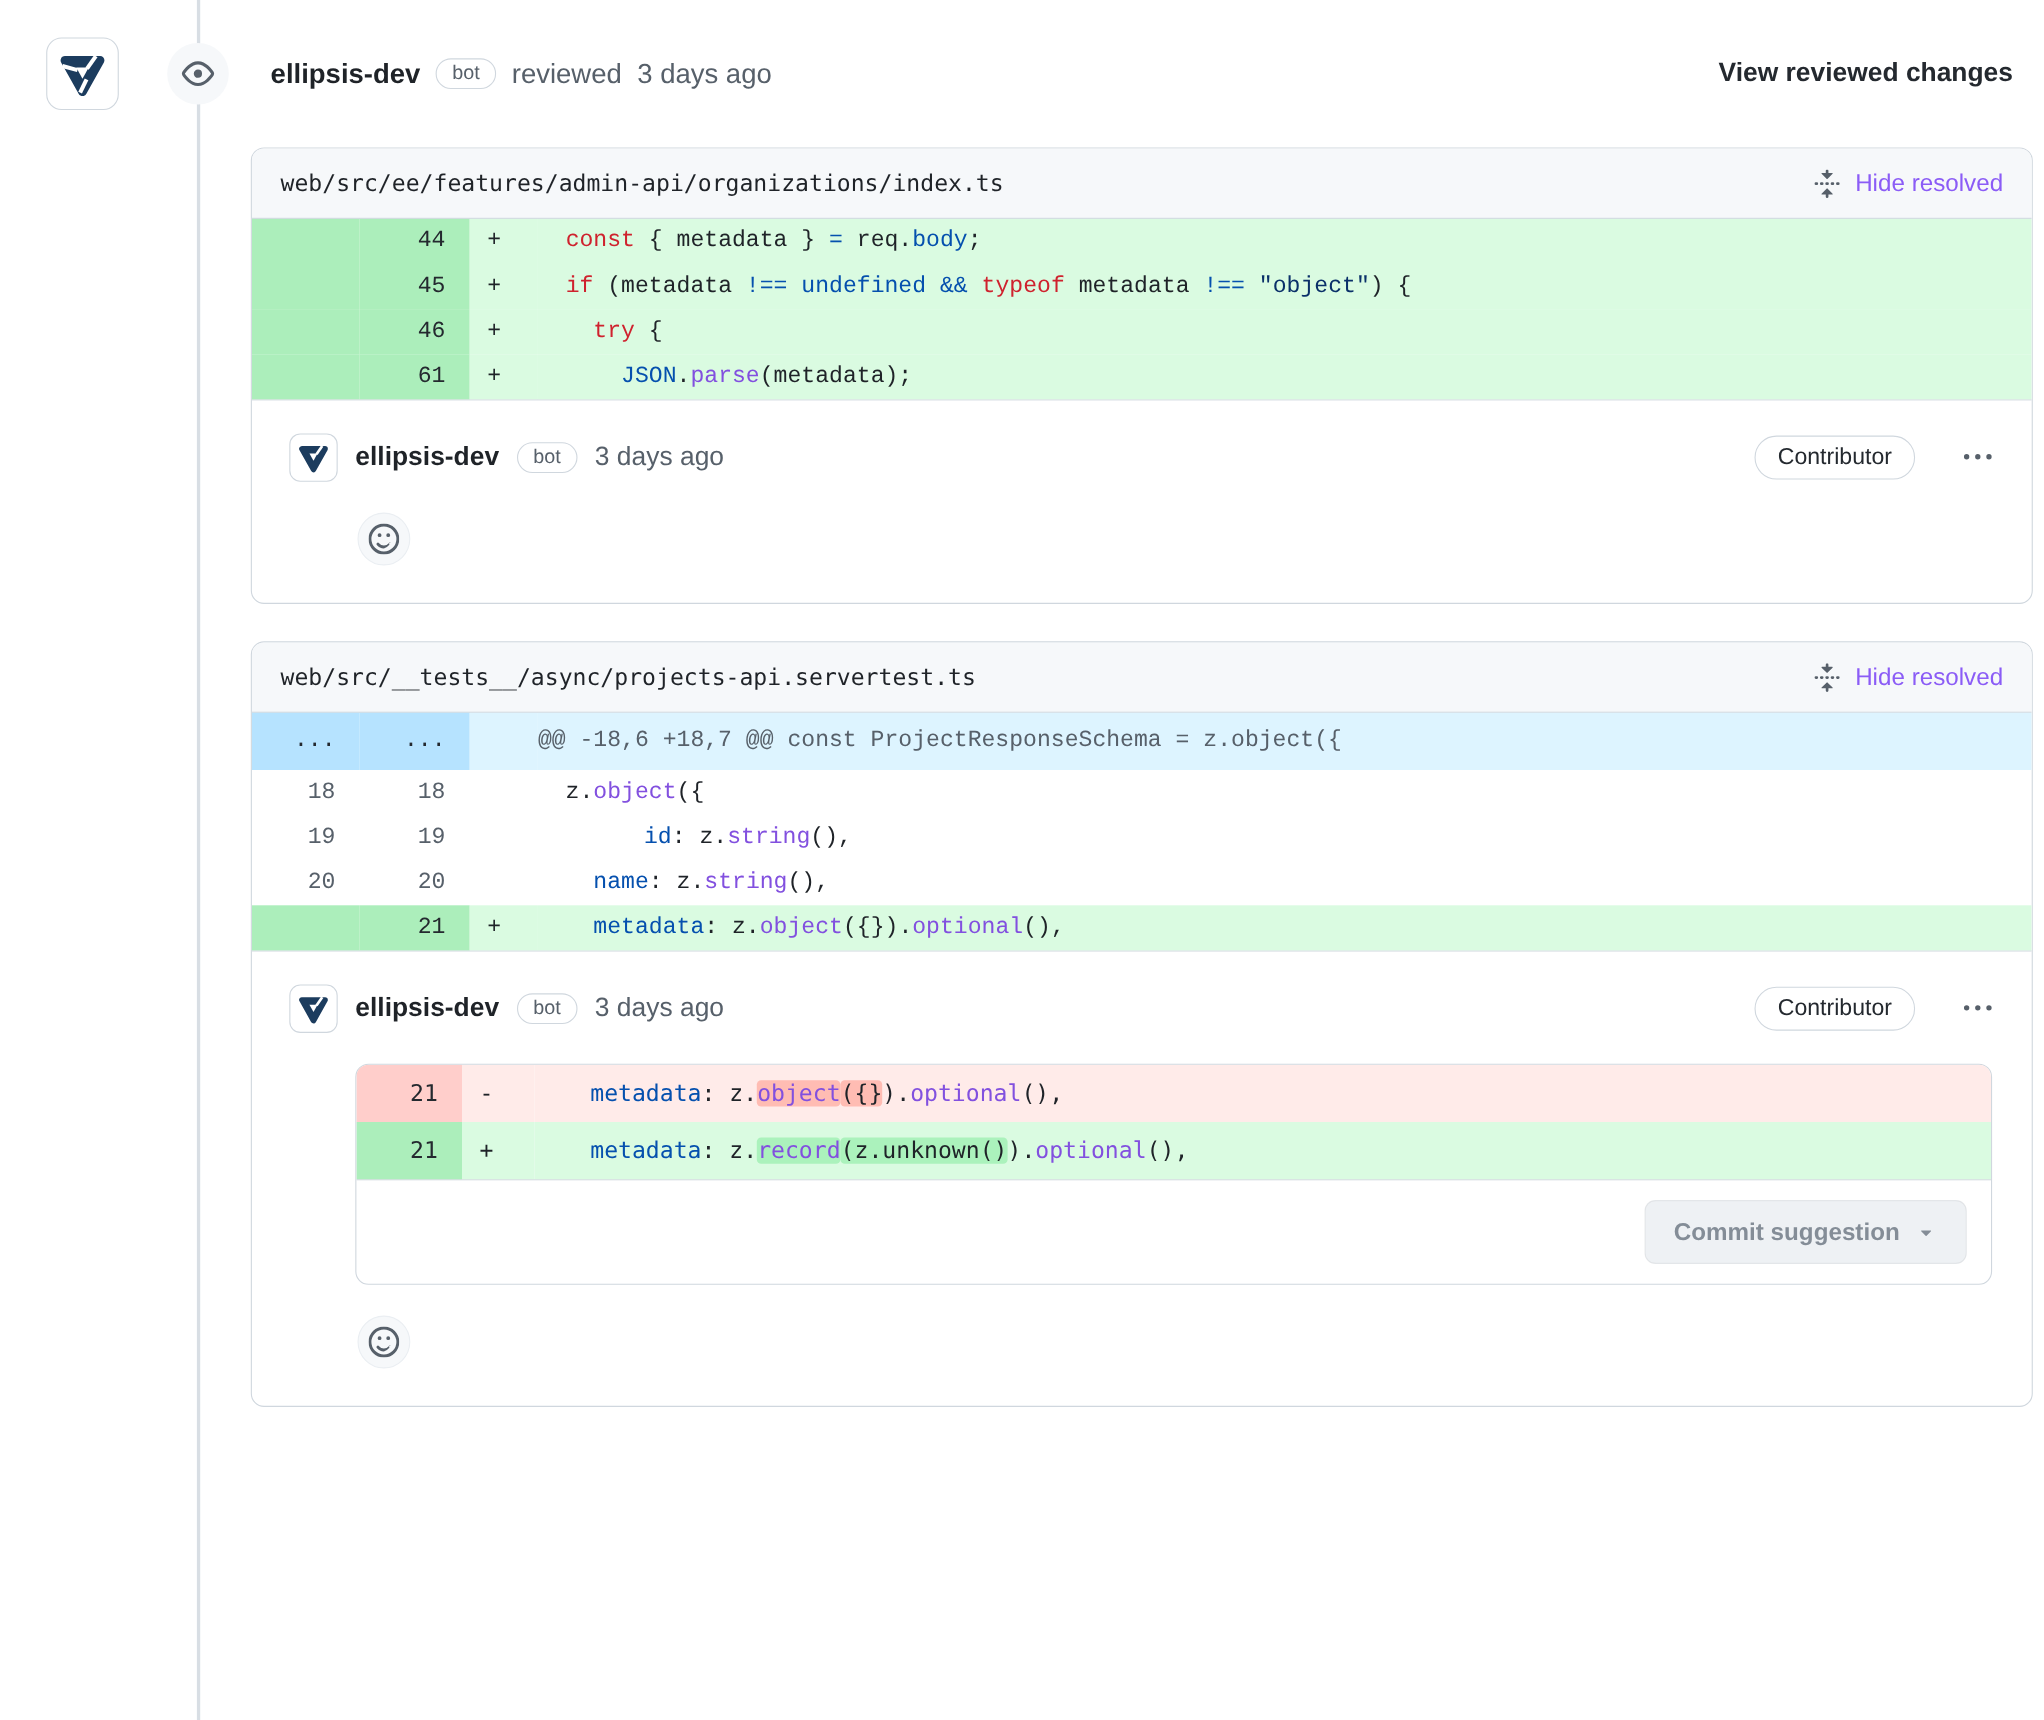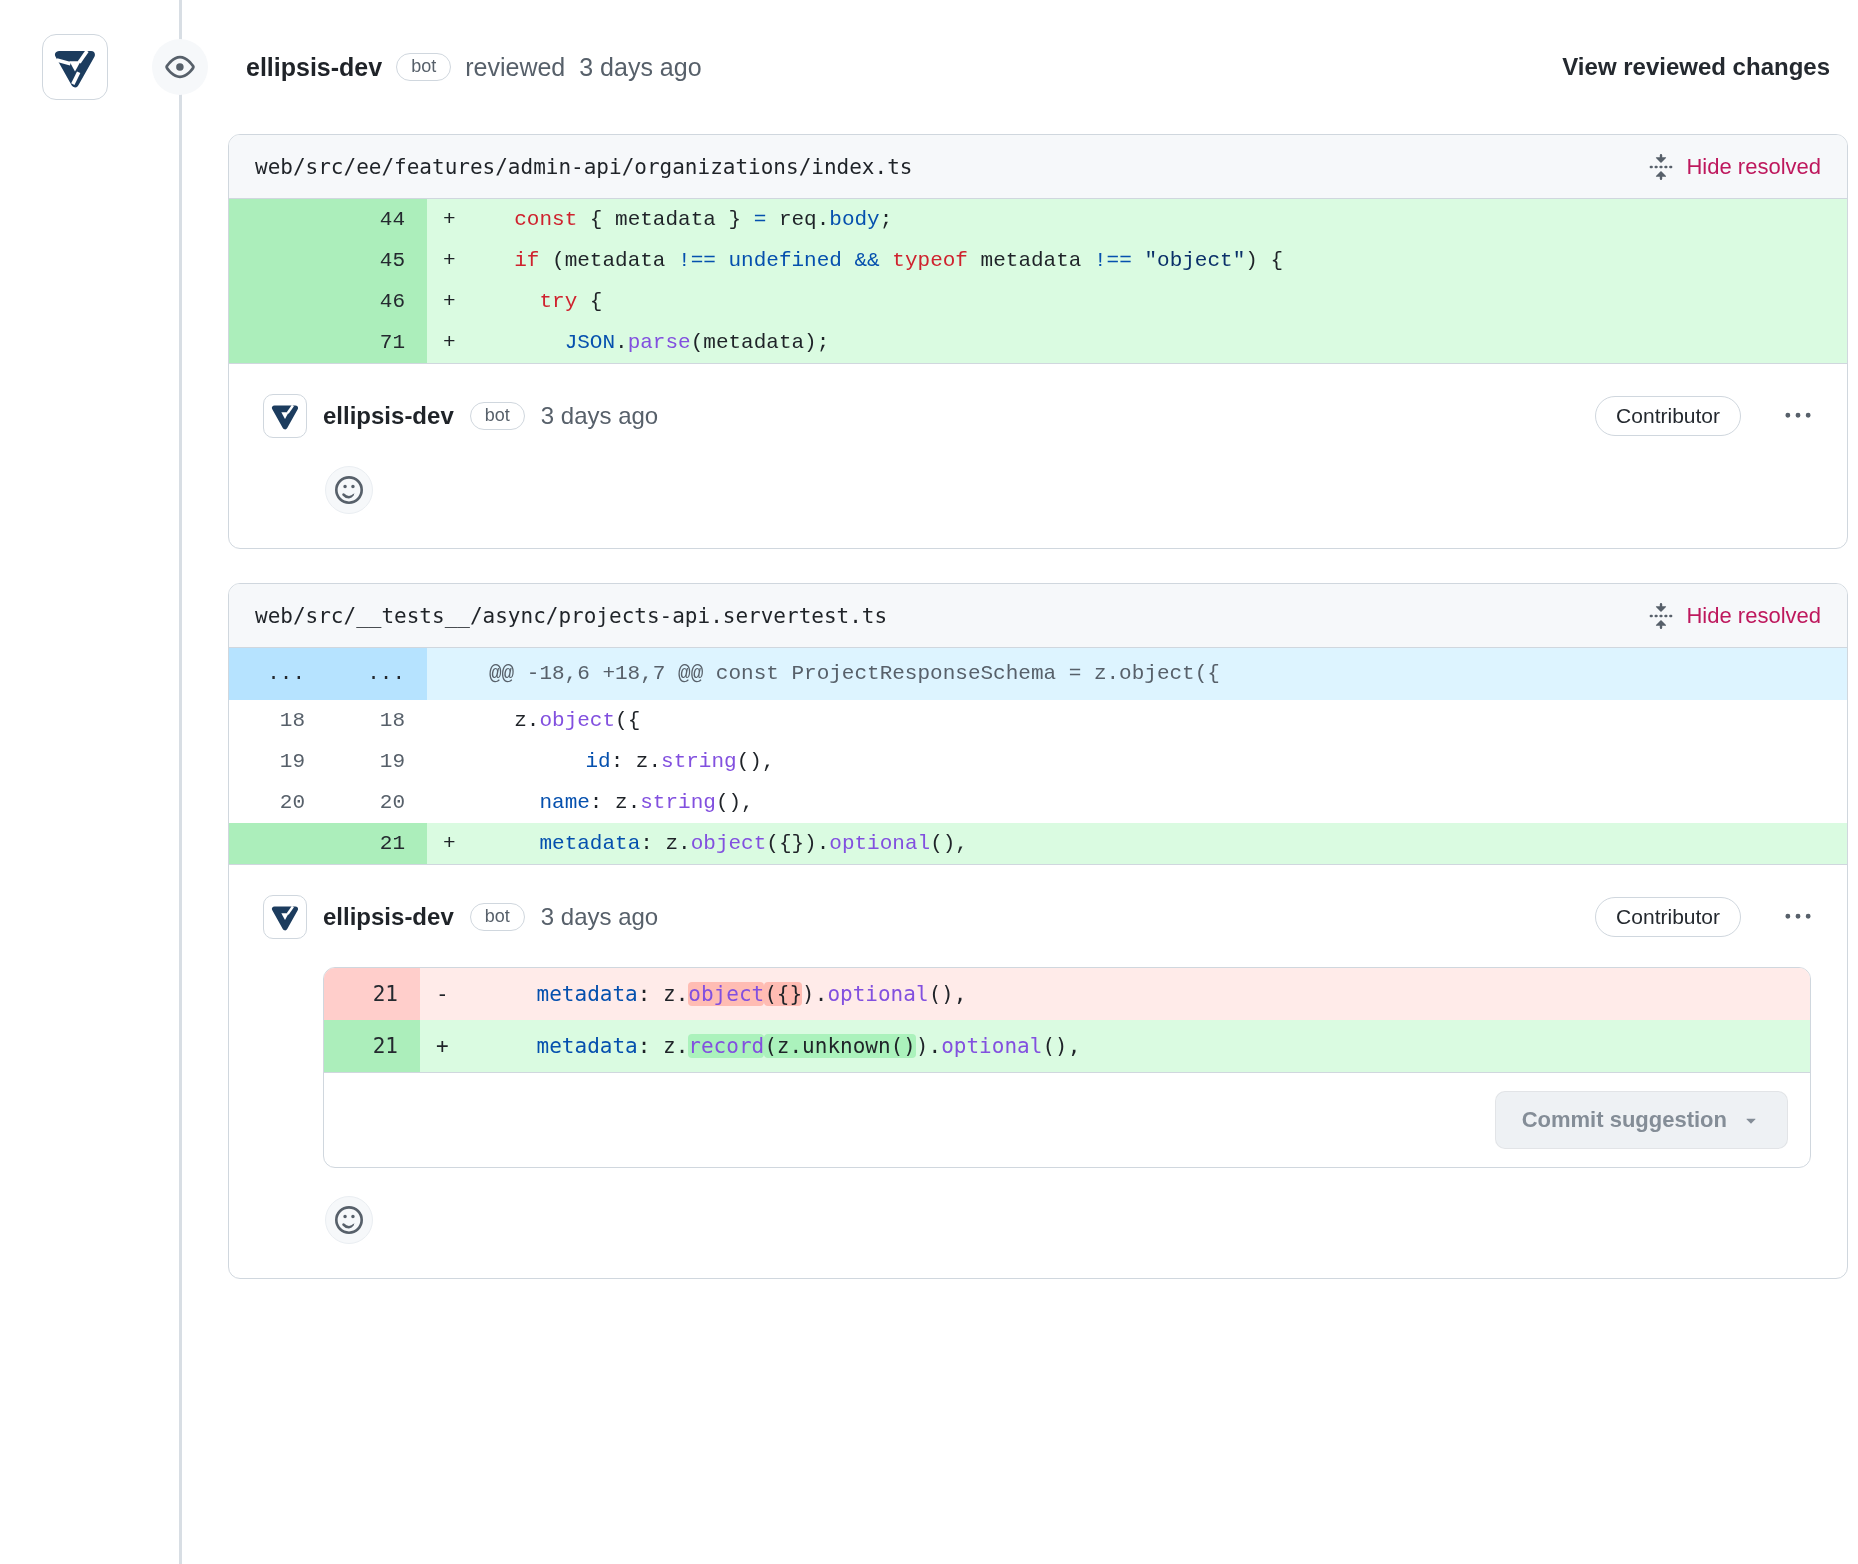--- a/index.html
+++ b/index.html
@@ -21,21 +21,21 @@
   .muted { color: #57606a; }
   .badge-bot { font-size: 18px; color: #57606a; border: 1px solid #d0d7de; border-radius: 999px; padding: 3px 14px 4px; line-height: 1.1; align-self: center; text-align: center; }
   .view-link { margin-left: auto; font-weight: 600; font-size: 24px; color: #24292f; cursor: pointer; }
 
   
   .thread-box { position: relative; z-index: 1; margin: 34px 10px 0 228px; width: 1620px;
     border: 1px solid #d0d7de; border-radius: 12px; background: #fff; overflow: hidden; }
   .file-header { display: flex; align-items: center; justify-content: space-between;
     background: #f6f8fa; border-bottom: 1px solid #d0d7de; padding: 0 26px; height: 64px; }
   .file-path { font-family: "DejaVu Sans Mono", monospace; font-size: 21px; color: #1f2328; cursor: pointer; }
-  .hide-resolved { display: flex; align-items: center; gap: 12px; color: #be185d; font-size: 22px; cursor: pointer; }
+  .hide-resolved { display: flex; align-items: center; gap: 12px; color: #8b5cf6; font-size: 22px; cursor: pointer; }
 
   
   .diff { font-family: Liberation Mono, monospace; font-size: 21px; border-bottom: 1px solid #d0d7de; }
   .diff .diff-row { display: grid; grid-template-columns: 98px 100px 62px 1fr; height: 41px; line-height: 41px; white-space: pre; }
   .gut { text-align: right; padding-right: 22px; color: #57606a; cursor: pointer; }
   .marker { padding-left: 16px; color: #1f2328; }
   .code { overflow: hidden; }
   .r-add .gut { background: #aceebb; color: #24292f; }
   .r-add .marker, .r-add .code { background: #dafbe1; }
   .r-hunk { height: 52px !important; line-height: 52px !important; }
@@ -108,21 +108,21 @@
       <svg width="26" height="26" viewBox="0 0 16 16" fill="#57606a">
         <path d="M10.896 2H8.75V.75a.75.75 0 0 0-1.5 0V2H5.104a.25.25 0 0 0-.177.427l2.896 2.896a.25.25 0 0 0 .354 0l2.896-2.896A.25.25 0 0 0 10.896 2ZM8.75 15.25a.75.75 0 0 1-1.5 0V14H5.104a.25.25 0 0 1-.177-.427l2.896-2.896a.25.25 0 0 1 .354 0l2.896 2.896a.25.25 0 0 1-.177.427H8.75v1.25Zm-6.5-6.5a.75.75 0 0 0 0-1.5h-.5a.75.75 0 0 0 0 1.5h.5ZM6 8a.75.75 0 0 1-.75.75h-.5a.75.75 0 0 1 0-1.5h.5A.75.75 0 0 1 6 8Zm2.25.75a.75.75 0 0 0 0-1.5h-.5a.75.75 0 0 0 0 1.5h.5ZM12 8a.75.75 0 0 1-.75.75h-.5a.75.75 0 0 1 0-1.5h.5A.75.75 0 0 1 12 8Zm2.25.75a.75.75 0 0 0 0-1.5h-.5a.75.75 0 0 0 0 1.5h.5Z"></path>
       </svg>
       <span>Hide resolved</span>
     </span>
   </div>
   <div class="diff">
       <div class="diff-row r-add"><div class="gut"></div><div class="gut">44</div><div class="marker">+</div><div class="code"><span style="color: rgb(31, 35, 40);">  </span><span style="color: rgb(207, 34, 46);">const</span><span style="color: rgb(31, 35, 40);"> { metadata } </span><span style="color: rgb(5, 80, 174);">=</span><span style="color: rgb(31, 35, 40);"> req.</span><span style="color: rgb(5, 80, 174);">body</span><span style="color: rgb(31, 35, 40);">;</span></div></div>
       <div class="diff-row r-add"><div class="gut"></div><div class="gut">45</div><div class="marker">+</div><div class="code"><span style="color: rgb(31, 35, 40);">  </span><span style="color: rgb(207, 34, 46);">if</span><span style="color: rgb(31, 35, 40);"> (metadata </span><span style="color: rgb(5, 80, 174);">!==</span><span style="color: rgb(31, 35, 40);"> </span><span style="color: rgb(5, 80, 174);">undefined</span><span style="color: rgb(31, 35, 40);"> </span><span style="color: rgb(5, 80, 174);">&amp;&amp;</span><span style="color: rgb(31, 35, 40);"> </span><span style="color: rgb(207, 34, 46);">typeof</span><span style="color: rgb(31, 35, 40);"> metadata </span><span style="color: rgb(5, 80, 174);">!==</span><span style="color: rgb(31, 35, 40);"> </span><span style="color: rgb(10, 48, 105);">"object"</span><span style="color: rgb(31, 35, 40);">) {</span></div></div>
       <div class="diff-row r-add"><div class="gut"></div><div class="gut">46</div><div class="marker">+</div><div class="code"><span style="color: rgb(31, 35, 40);">    </span><span style="color: rgb(207, 34, 46);">try</span><span style="color: rgb(31, 35, 40);"> {</span></div></div>
-      <div class="diff-row r-add"><div class="gut"></div><div class="gut">71</div><div class="marker">+</div><div class="code"><span style="color: rgb(31, 35, 40);">      </span><span style="color: rgb(5, 80, 174);">JSON</span><span style="color: rgb(31, 35, 40);">.</span><span style="color: rgb(130, 80, 223);">parse</span><span style="color: rgb(31, 35, 40);">(metadata);</span></div></div>
+      <div class="diff-row r-add"><div class="gut"></div><div class="gut">61</div><div class="marker">+</div><div class="code"><span style="color: rgb(31, 35, 40);">      </span><span style="color: rgb(5, 80, 174);">JSON</span><span style="color: rgb(31, 35, 40);">.</span><span style="color: rgb(130, 80, 223);">parse</span><span style="color: rgb(31, 35, 40);">(metadata);</span></div></div>
     </div>
   <div class="comment">
     <div class="c-head">
       <div class="avatar-sm">
         <svg width="34" height="34" viewBox="0 0 24 24">
           <path d="M4.6 6.4 L19.4 6.4 L12 19.6 Z" fill="#1c3c5e" stroke="#1c3c5e" stroke-width="3.6" stroke-linejoin="round"></path>
           <path d="M9.4 9.4 L14.6 9.4 L12 14.1 Z" fill="#ffffff"></path>
           <path d="M17.6 4.6 L13.9 9.9" stroke="#ffffff" stroke-width="1.7"></path>
         </svg>
       </div>

